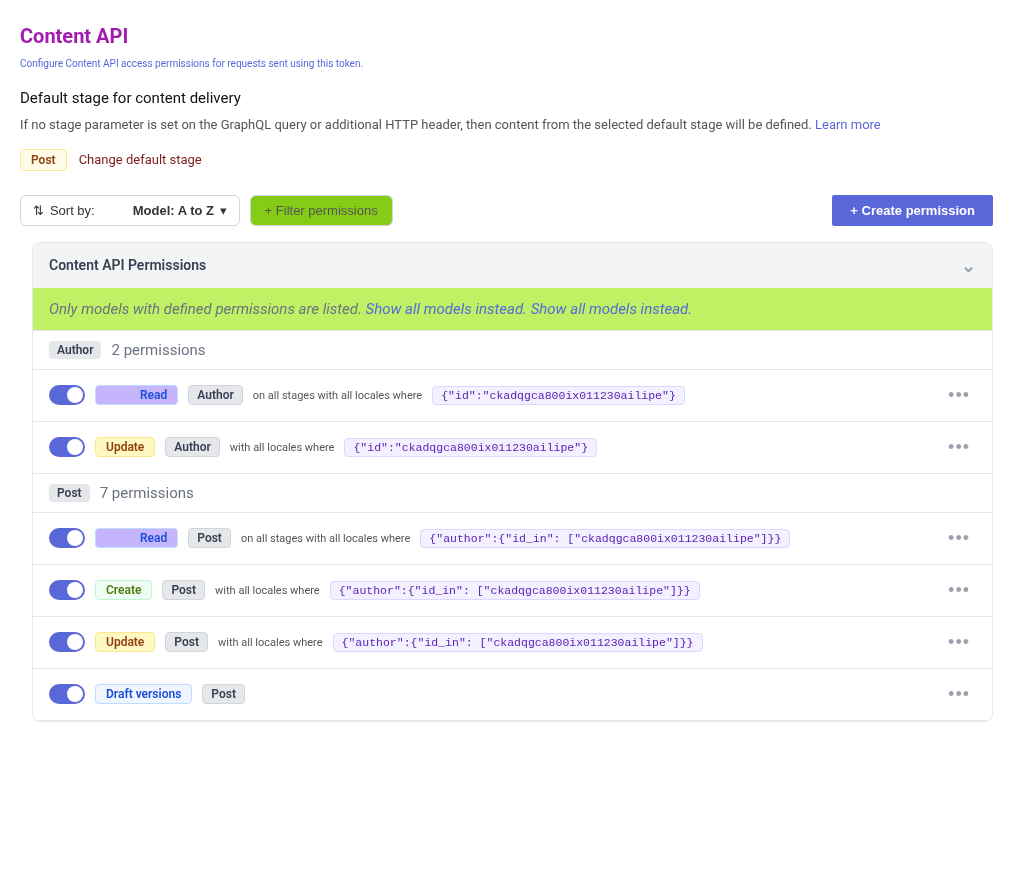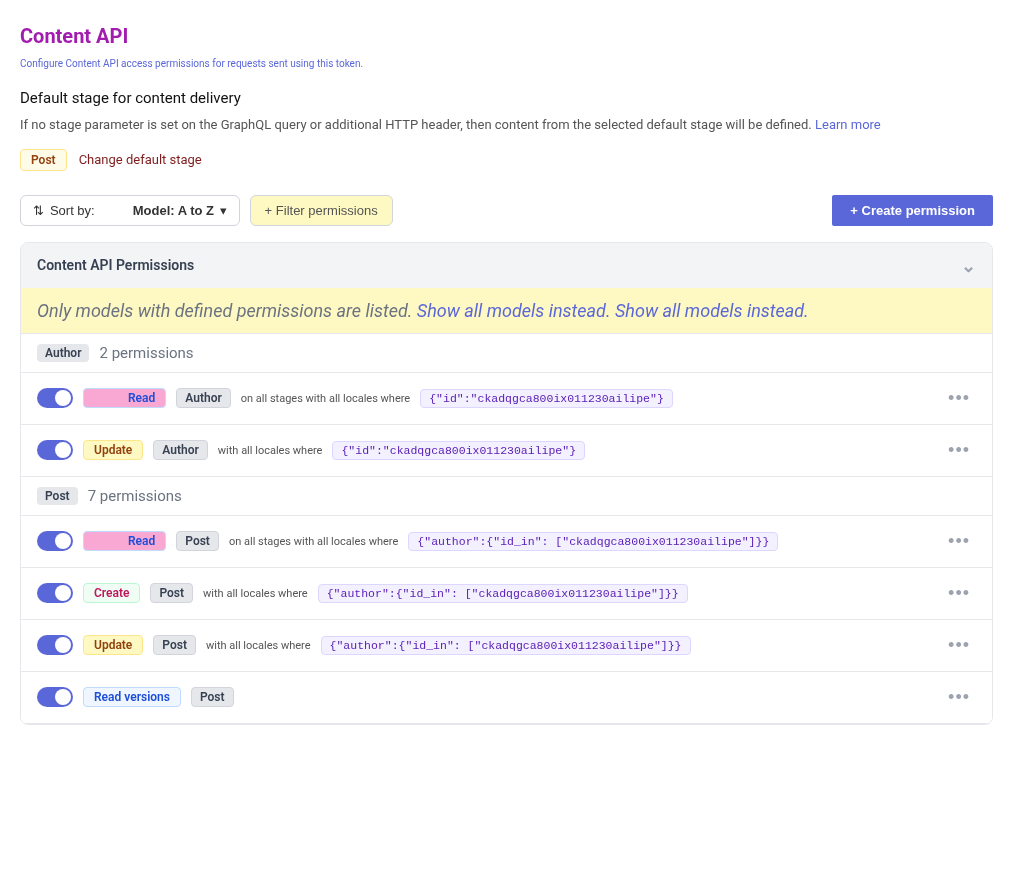--- a/index.html
+++ b/index.html
@@ -78,54 +78,55 @@
     }
     .sort-btn .bold { font-weight: 600; padding-left: 32px; }
     .filter-btn {
       display: flex;
       align-items: center;
       gap: 6px;
       border: 1px solid #d1d5db;
       border-radius: 6px;
       padding: 7px 14px;
       font-size: 13px;
-      background: #fef9c3;
+      background: #84cc16;
       cursor: pointer;
       color: #555;
     }
     .create-btn {
       margin-left: auto;
       background: #5a67d8;
       color: #fff;
       border: none;
       border-radius: 2px;
       padding: 8px 18px;
       font-size: 13px;
       font-weight: 600;
       cursor: pointer;
     }
     .permissions-card {
       border: 1px solid #e5e7eb;
       border-radius: 8px;
       overflow: hidden;
+      margin-left: 12px;
     }
     .permissions-header {
       background: #f3f4f6;
       padding: 12px 16px;
       display: flex;
       align-items: center;
       justify-content: space-between;
       font-size: 14px;
       font-weight: 600;
       color: #374151;
     }
     .info-row {
-      background: #fef9c3;
+      background: #bef264;
       padding: 12px 16px;
-      font-size: 18px;
+      font-size: 15px;
       color: #6b7280;
       font-style: italic;
       border-bottom: 1px solid #e5e7eb;
     }
     .info-row a {
       color: #5a67d8;
       text-decoration: none;
     }
     .model-group {
       border-bottom: 1px solid #e5e7eb;
@@ -177,34 +178,34 @@
       right: 2px;
     }
     .action-badge {
       font-size: 12px;
       font-weight: 600;
       padding: 2px 10px;
       border-radius: 4px;
       border: 1px solid;
     }
     .action-read {
-      background: #f9a8d4;
+      background: #c4b5fd;
       border-color: #bfdbfe;
       color: #1d4ed8;
       padding-left: 44px;
     }
     .action-update {
       background: #fef9c3;
       border-color: #fde68a;
       color: #92400e;
     }
     .action-create {
       background: #f0fdf4;
       border-color: #bbf7d0;
-      color: #be185d;
+      color: #4d7c0f;
     }
     .action-read-versions {
       background: #eff6ff;
       border-color: #bfdbfe;
       color: #1d4ed8;
     }
     .model-badge {
       font-size: 12px;
       font-weight: 600;
       padding: 2px 8px;
@@ -336,20 +337,20 @@
         <div class="perm-row">
       <div class="toggle"></div>
       <span class="action-badge action-update">Update</span>
       <span class="model-badge">Post</span>
       <span class="perm-desc">with all locales  where</span>
       <span class="where-badge">{"author":{"id_in": ["ckadqgca800ix011230ailipe"]}}</span>
       <button class="more-btn">•••</button>
     </div>
         <div class="perm-row">
       <div class="toggle"></div>
-      <span class="action-badge action-read-versions">Read versions</span>
+      <span class="action-badge action-read-versions">Draft versions</span>
       <span class="model-badge">Post</span>
 
       <button class="more-btn">•••</button>
     </div>
       </div>
     </div>
 </div>
 
 </body></html>

